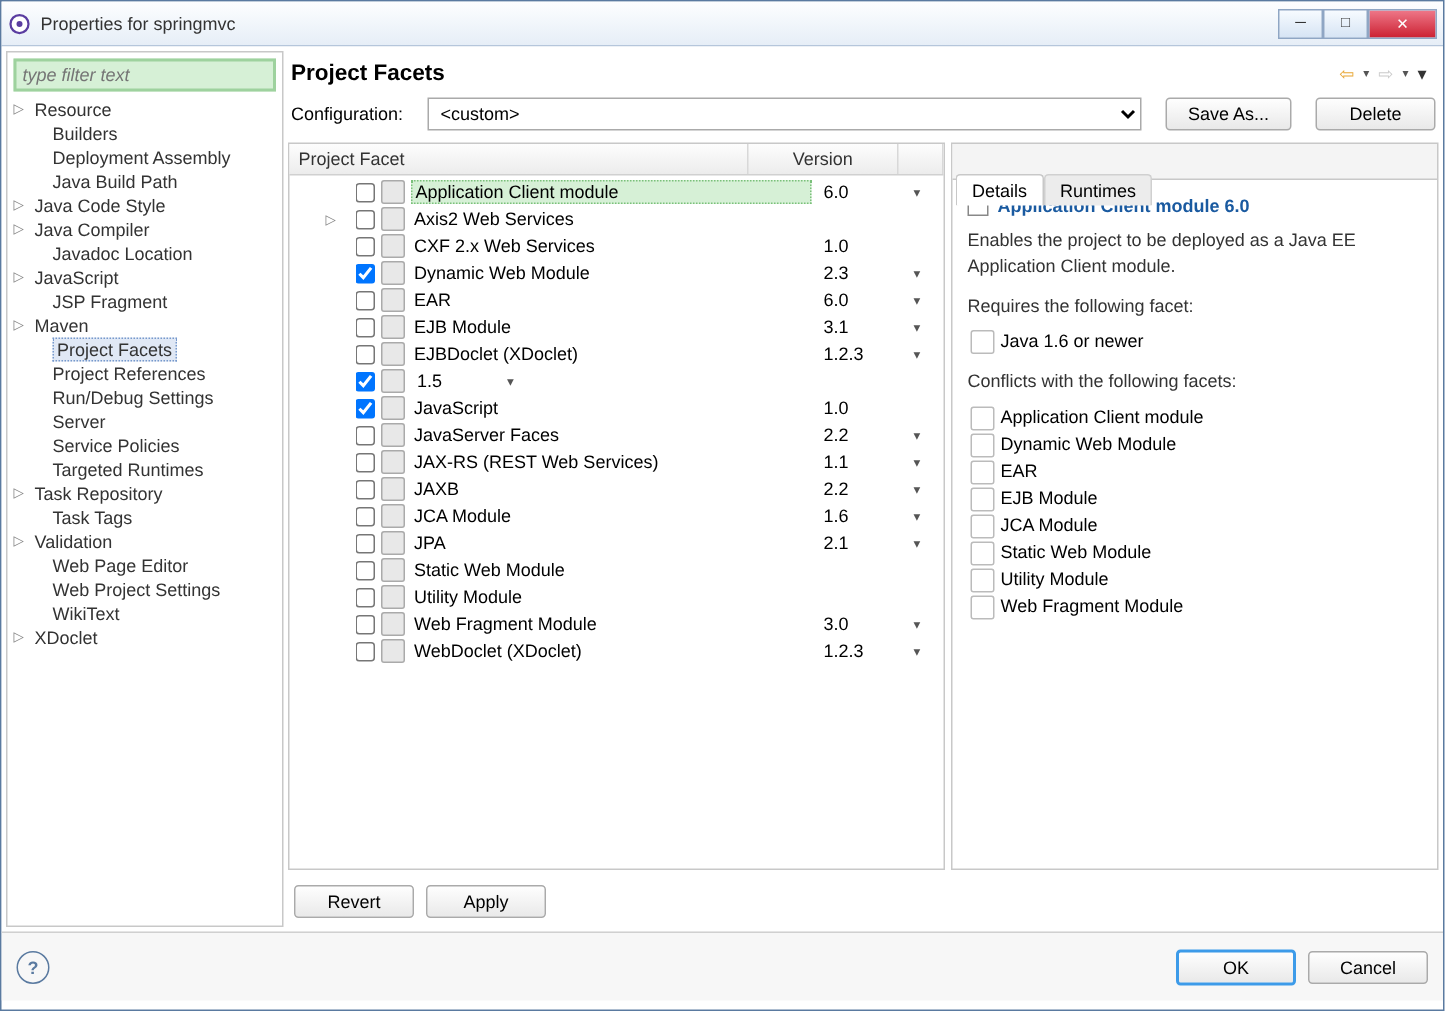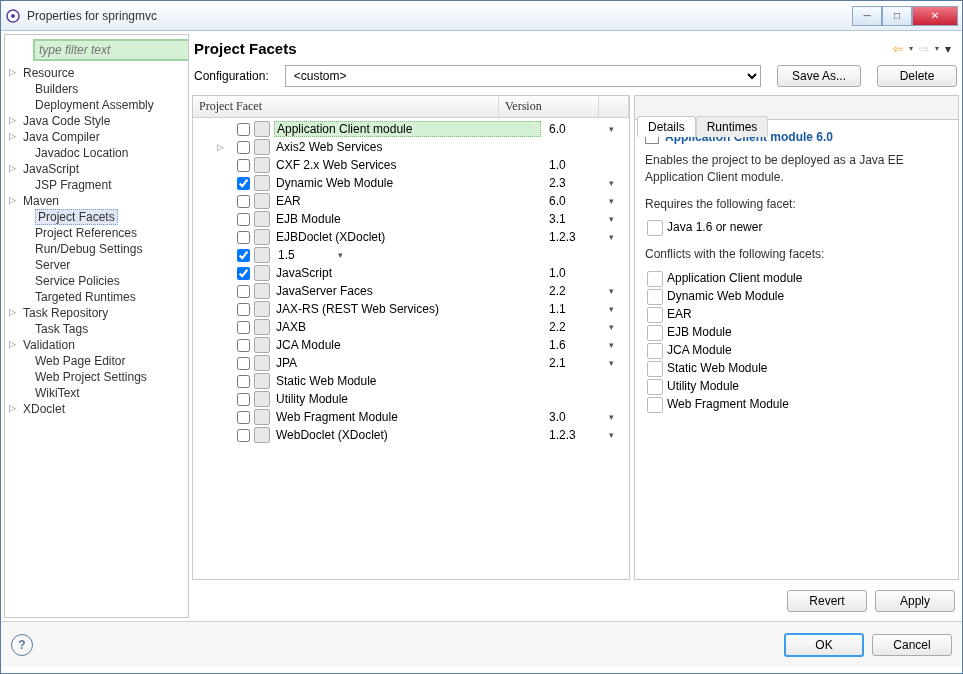--- a/index.html
+++ b/index.html
@@ -6,43 +6,43 @@
 body { background: #fff; width: 963px; height: 674px; overflow: hidden; border: 1px solid #5a7aa0; }
 .titlebar { height: 30px; background: linear-gradient(#fdfeff, #e6eef7); border-bottom: 1px solid #b5c6db; display: flex; align-items: center; padding: 0 4px; }
 .titlebar .icon { width: 16px; height: 16px; margin-right: 6px; display: inline-block; }
 .titlebar .title { flex: 1; color: #333; }
 .winbtns { display: flex; gap: 0; }
 .winbtn { width: 30px; height: 20px; border: 1px solid #8fa6c4; background: linear-gradient(#f7fbff,#d6e4f4); display: flex; align-items: center; justify-content: center; font-size: 10px; color: #333; }
 .winbtn.close { background: linear-gradient(#e78, #c23); color: #fff; width: 46px; }
 
 .main { display: flex; height: 590px; background: #fff; padding: 3px; gap: 3px; }
 .sidebar { width: 185px; border: 1px solid #c8c8c8; background: #fff; padding: 4px; overflow: auto; }
-.filter { width: 100%; border: 2px solid #9ed29e; background: #d6f0d6; padding: 2px 4px; font-style: italic; color: #777; margin-bottom: 4px; margin-left: 24px; }
+.filter { width: 100%; border: 2px solid #9ed29e; background: #d6f0d6; padding: 2px 4px; font-style: italic; color: #777; margin-bottom: 4px; }
 .tree .node { padding: 1px 0 1px 14px; position: relative; color: #333; white-space: nowrap; cursor: default; }
 .tree .node.expandable::before { content: "▷"; position: absolute; left: 0; font-size: 9px; color: #888; top: 2px;}
 .tree .node.child { padding-left: 26px; }
 .tree .node.selected span { background: #e0e8f5; border: 1px dotted #7799cc; padding: 0 2px; }
 
 .content { flex: 1; display: flex; flex-direction: column; }
 .header { display: flex; align-items: center; padding: 6px 8px 8px 2px; }
 .header h1 { font-size: 15px; font-weight: bold; flex: 1; }
 .navicons { display: flex; gap: 6px; align-items: center;}
 .navicons span { font-size: 12px; color: #c90; }
 
 .configrow { display: flex; align-items: center; gap: 16px; padding: 0 2px 8px 2px; }
 .configrow select { flex: 1; border: 1px solid #aaa; padding: 2px 4px; background: #fff; }
 .btn { border: 1px solid #aaa; background: linear-gradient(#fefefe,#e9e9e9); padding: 3px 14px; border-radius: 3px; min-width: 80px; text-align: center; cursor: default;}
 .btn.primary { border: 2px solid #3d9be9; }
 
 .panels { flex: 1; display: flex; gap: 4px; min-height: 0;}
 .facettable { flex: 1; border: 1px solid #c8c8c8; display: flex; flex-direction: column; }
 .thead { display: flex; background: linear-gradient(#fdfdfd,#ececec); border-bottom: 1px solid #d0d0d0; }
-.thead .th { padding: 3px 6px; border-right: 1px solid #d8d8d8; color: #333; font-family: Liberation Serif, serif; }
+.thead .th { padding: 3px 6px; border-right: 1px solid #d8d8d8; color: #333; }
 .thead .th.facet { flex: 1; }
-.thead .th.ver { width: 100px; }
+.thead .th.ver { width: 100px; text-align: center; }
 .thead .th.last { width: 30px; }
 .tbody { flex: 1; overflow: auto; padding: 2px 0;}
 .trow { display: flex; align-items: center; padding: 1px 0 1px 24px; gap: 4px; }
 .trow .exp { position: absolute; margin-left: -20px; font-size: 9px; color: #888;}
 .trow input[type=checkbox] { width: 13px; height: 13px; }
 .trow .ficon { width: 16px; height: 16px; display: inline-block; background: #e8e8e8; border: 1px solid #aaa; border-radius: 2px; font-size: 8px; text-align: center; line-height: 14px; overflow: hidden;}
 .trow .fname { flex: 1; padding-left: 2px;}
 .trow .fname.sel { background: #d6f0d6; border: 1px dotted #7ac07a; padding: 0 2px;}
 .trow .fver { width: 60px; padding-left: 4px;}
 .trow .fdd { width: 20px; font-size: 9px; color: #555;}
@@ -53,21 +53,21 @@
 .tab { padding: 3px 10px; border: 1px solid #c8c8c8; border-bottom: none; background: #fff; border-radius: 3px 3px 0 0; position: relative; top: 18px;}
 .tab.inactive { background: #ececec; border-color: #d0d0d0;}
 .detbody { padding: 10px; flex:1; overflow: auto;}
 .detbody h2 { font-size: 12px; font-weight: bold; color: #1a5aa0; margin-bottom: 8px; display:flex; align-items:center; gap:6px;}
 .detbody p { margin-bottom: 10px; color: #333; line-height: 1.4;}
 .detbody .req { margin-bottom: 6px; }
 .detbody ul { list-style: none; }
 .detbody ul li { padding: 2px 0 2px 22px; position: relative; }
 .detbody ul li::before { content:""; position:absolute; left:2px; top:2px; width:14px; height:14px; background:#fff; border:1px solid #bbb; border-radius:2px; font-size:8px; text-align:center; line-height:12px;}
 
-.footer-actions { display: flex; justify-content: flex-end; gap: 8px; padding: 10px 4px 6px; }
+.footer-actions { display: flex; gap: 8px; padding: 10px 4px 6px; }
 
 .dlgfooter { height: 46px; border-top: 1px solid #d0d0d0; display: flex; align-items: center; padding: 0 10px; background: #f7f7f7;}
 .help { width: 22px; height: 22px; border: 1.5px solid #5a7aa0; border-radius: 50%; color: #5a7aa0; display:flex; align-items:center; justify-content:center; font-weight:bold;}
 .dlgfooter .spacer { flex:1; }
 
 svg.appicon { width:16px; height:16px; }
 </style>
 </head>
 <body>
 
@@ -86,20 +86,21 @@
   </div>
 </div>
 
 <div class="main">
   <div class="sidebar">
     <input class="filter" placeholder="type filter text" style="">
     <div class="tree" id="tree">
         <div class="node expandable"><span>Resource</span></div>
         <div class="node child"><span>Builders</span></div>
         <div class="node child"><span>Deployment Assembly</span></div>
+        <div class="node child"><span>Java Build Path</span></div>
         <div class="node expandable"><span>Java Code Style</span></div>
         <div class="node expandable"><span>Java Compiler</span></div>
         <div class="node child"><span>Javadoc Location</span></div>
         <div class="node expandable"><span>JavaScript</span></div>
         <div class="node child"><span>JSP Fragment</span></div>
         <div class="node expandable"><span>Maven</span></div>
         <div class="node child selected"><span>Project Facets</span></div>
         <div class="node child"><span>Project References</span></div>
         <div class="node child"><span>Run/Debug Settings</span></div>
         <div class="node child"><span>Server</span></div>

